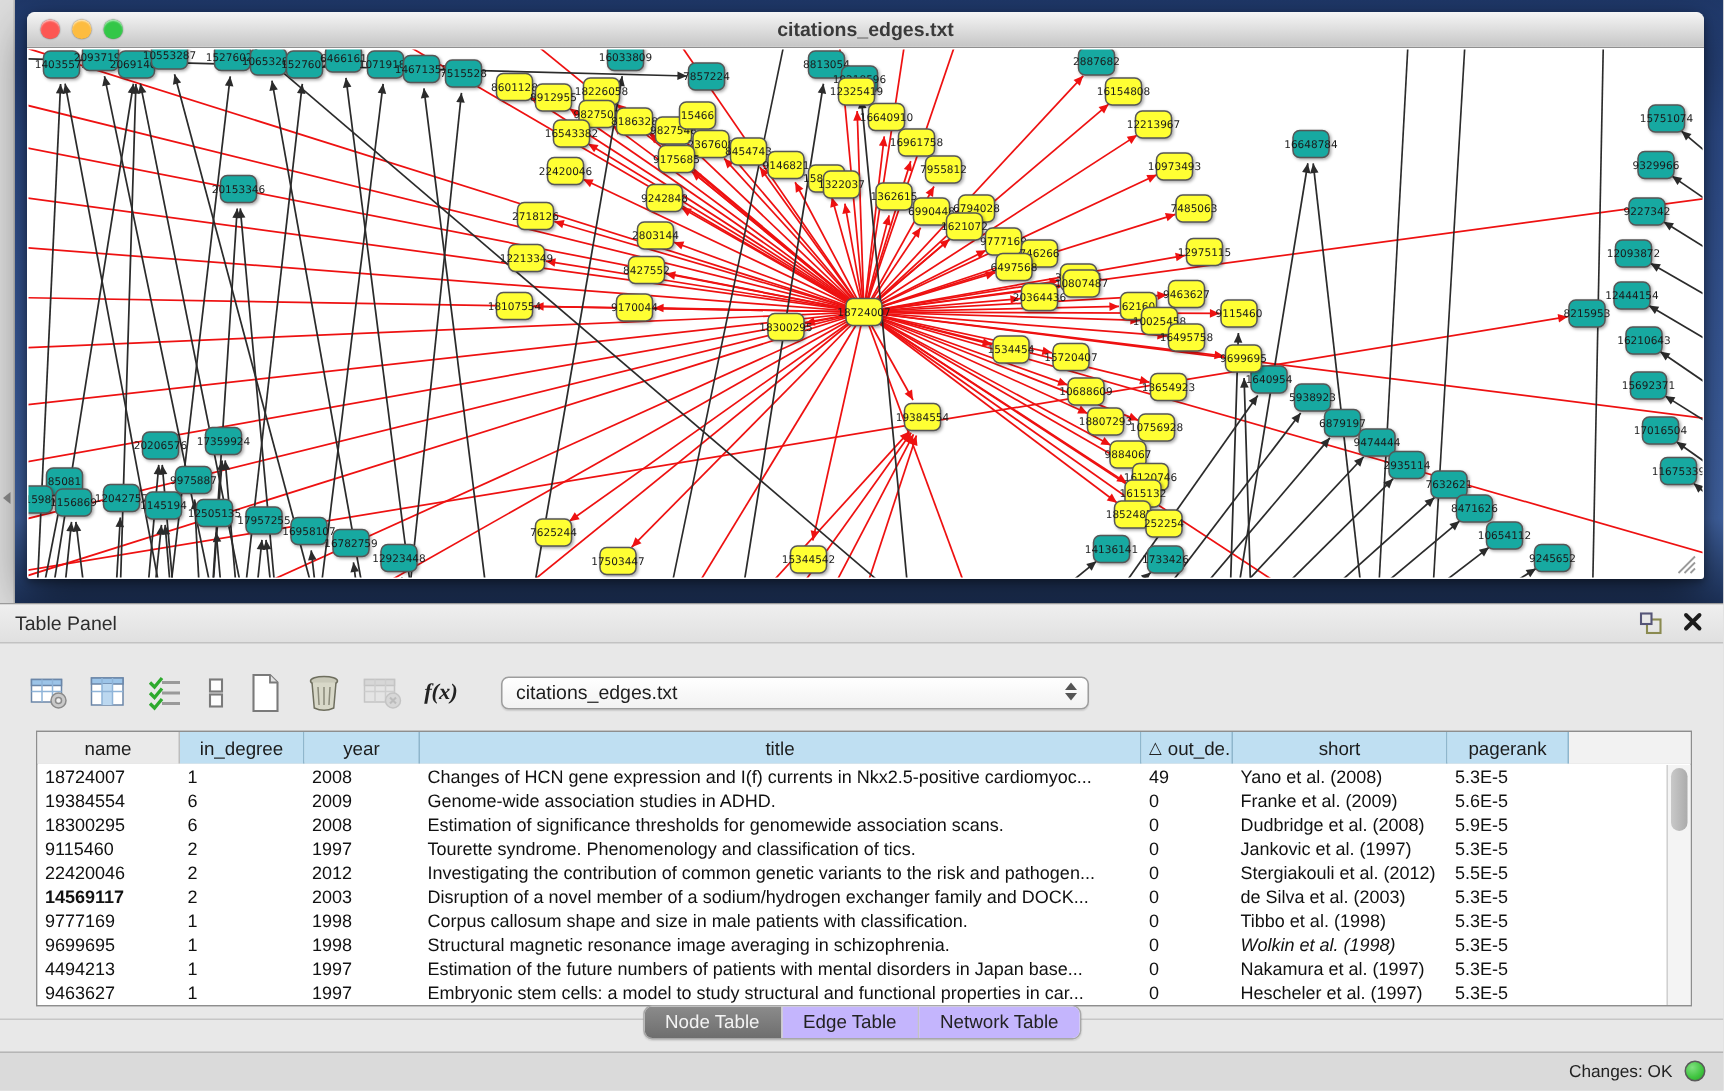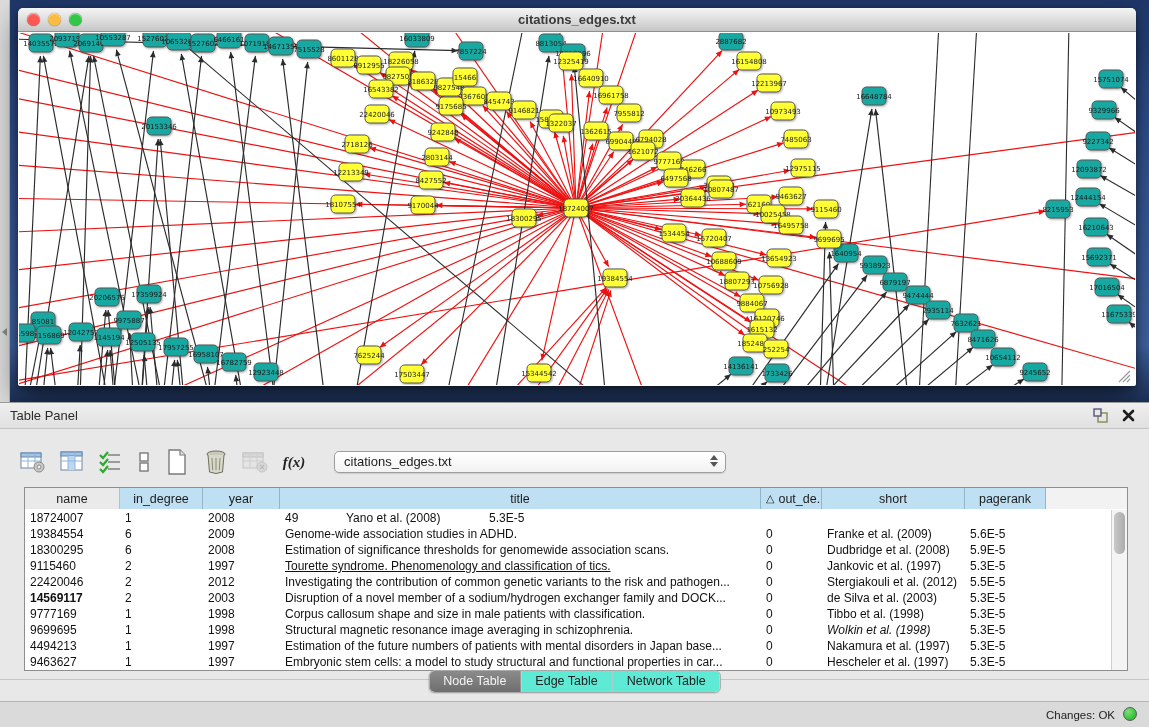--- a/index.html
+++ b/index.html
@@ -53,21 +53,21 @@
   .tbody{position:absolute;left:0;top:22px;right:16px;bottom:0;overflow:hidden;}
   .trow{display:flex;height:16px;background:#fff;}
   .tcell{font-size:12px;color:#111;padding:1px 4px 0 5px;overflow:hidden;white-space:nowrap;text-overflow:clip;}
   .vscroll{position:absolute;right:0;top:22px;width:16px;bottom:0;background:#f4f4f4;border-left:1px solid #d0d0d0;}
   .thumb{position:absolute;left:2px;top:2px;width:11px;height:42px;border-radius:6px;background:linear-gradient(90deg,#c9c9c9,#ababab);}
 
   
   .tabbar{position:absolute;left:0;top:270px;width:100%;height:30px;}
   .tabline{position:absolute;left:0;top:6px;width:100%;height:1px;background:#c6c6c6;}
   .tabs{position:absolute;left:50%;transform:translateX(-50%);top:-3px;display:flex;border:1px solid #a8a8a8;border-radius:6px;overflow:hidden;background:#fdfdfd;box-shadow:0 1px 1px rgba(0,0,0,.1);}
-  .tab{padding:3px 14px 4px 14px;font-size:12.5px;color:#222;background:#5eead4;border-right:1px solid #c4c4c4;}
+  .tab{padding:3px 14px 4px 14px;font-size:12.5px;color:#222;background:#c4b5fd;border-right:1px solid #c4c4c4;}
   .tab:last-child{border-right:none;}
   .tab.active{background:linear-gradient(180deg,#8b8b8b,#6e6e6e);color:#f4f4f4;}
 
   
   .statusbar{position:absolute;left:0;top:298px;width:100%;height:27px;background:#dadada;border-top:1px solid #b5b5b5;}
   .mem{position:absolute;right:34px;top:7px;font-size:11.5px;color:#222;}
   .memdot{position:absolute;right:12px;top:5px;width:14px;height:14px;border-radius:50%;background:radial-gradient(circle at 35% 30%,#7fe07f,#3ec43e 60%,#2e9e2e);border:1px solid #5a5a5a;}
 </style>
 </head>
 <body>
@@ -725,20 +725,21 @@
           <div class="hcell" style="width: 81px;">
             <span>pagerank</span>
           </div>
           <div class="hcell filler" style="flex: 1 1 0%;"></div>
         </div>
       <div class="tbody" id="tbody">
           <div class="trow">
             <div class="tcell" style="width: 95px;">18724007</div>
             <div class="tcell" style="width: 83px;">1</div>
             <div class="tcell" style="width: 77px;">2008</div>
+            <div class="tcell" style="width: 481px;">Changes of HCN gene expression and I(f) currents in Nkx2.5-positive cardiomyoc...</div>
             <div class="tcell" style="width: 61px;">49</div>
             <div class="tcell" style="width: 143px;">Yano et al. (2008)</div>
             <div class="tcell" style="width: 81px;">5.3E-5</div>
           </div>
           <div class="trow">
             <div class="tcell" style="width: 95px;">19384554</div>
             <div class="tcell" style="width: 83px;">6</div>
             <div class="tcell" style="width: 77px;">2009</div>
             <div class="tcell" style="width: 481px;">Genome-wide association studies in ADHD.</div>
             <div class="tcell" style="width: 61px;">0</div>
@@ -751,21 +752,21 @@
             <div class="tcell" style="width: 77px;">2008</div>
             <div class="tcell" style="width: 481px;">Estimation of significance thresholds for genomewide association scans.</div>
             <div class="tcell" style="width: 61px;">0</div>
             <div class="tcell" style="width: 143px;">Dudbridge et al. (2008)</div>
             <div class="tcell" style="width: 81px;">5.9E-5</div>
           </div>
           <div class="trow">
             <div class="tcell" style="width: 95px;">9115460</div>
             <div class="tcell" style="width: 83px;">2</div>
             <div class="tcell" style="width: 77px;">1997</div>
-            <div class="tcell" style="width: 481px; text-decoration: underline;">Tourette syndrome. Phenomenology and classification of tics.</div>
+            <div class="tcell" style="width: 481px;">Tourette syndrome. Phenomenology and classification of tics.</div>
             <div class="tcell" style="width: 61px;">0</div>
             <div class="tcell" style="width: 143px;">Jankovic et al. (1997)</div>
             <div class="tcell" style="width: 81px;">5.3E-5</div>
           </div>
           <div class="trow">
             <div class="tcell" style="width: 95px;">22420046</div>
             <div class="tcell" style="width: 83px;">2</div>
             <div class="tcell" style="width: 77px;">2012</div>
             <div class="tcell" style="width: 481px;">Investigating the contribution of common genetic variants to the risk and pathogen...</div>
             <div class="tcell" style="width: 61px;">0</div>

